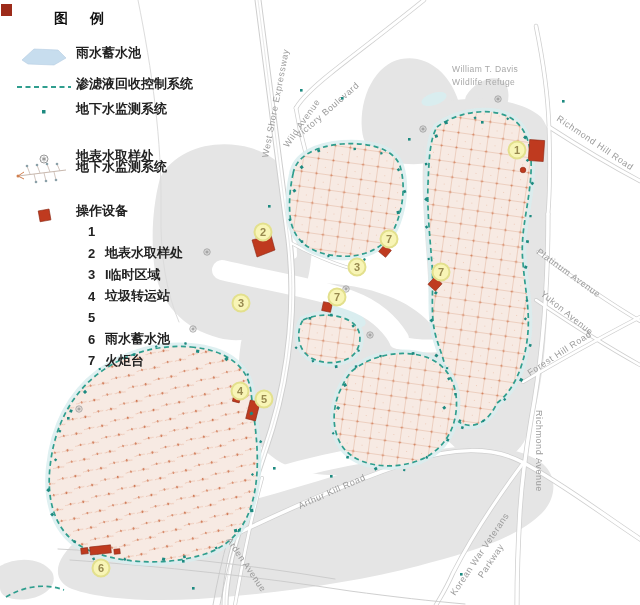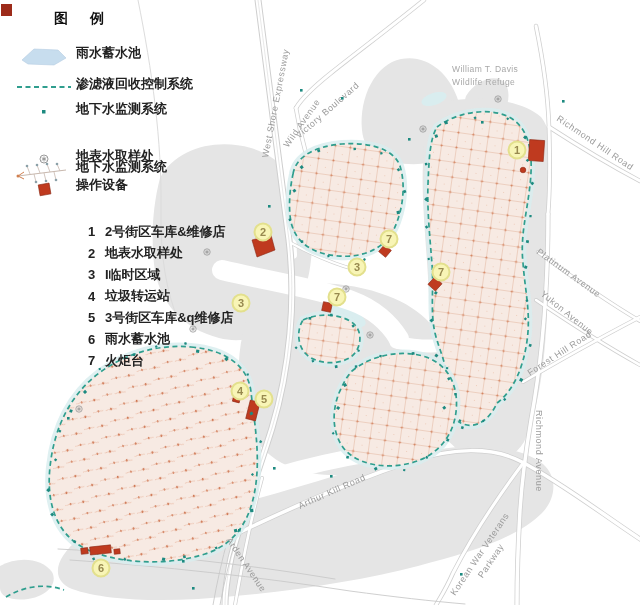--- a/index.html
+++ b/index.html
@@ -447,49 +447,47 @@
             <circle cx="22" cy="24" r="1.3"></circle>
             <circle cx="32" cy="23" r="1.3"></circle>
             <circle cx="42" cy="22" r="1.3"></circle>
           </g>
         <circle cx="4" cy="18" r="1.5" fill="#d08050"></circle>
       </svg>
     </span>
     <span class="lb">地下水监测系统</span>
   </div>
 
-  <div class="lrow" style="top:176px;height:28px">
+  <div class="lrow" style="top:202px;height:28px">
     <span class="ic">
       <svg width="60" height="26">
           <rect x="25" y="7" width="11" height="11" fill="#bf3a1f" stroke="#8a2713" stroke-width="0.6" transform="rotate(-10 30 12)"></rect>
         </svg>
     </span>
     <span class="lb">操作设备</span>
   </div>
 
   <div id="eqlist">
       <div class="erow">
         <span class="no">1</span>
-        <span>2号街区车库&amp;维修店</span>
       </div>
       <div class="erow">
         <span class="no">2</span>
         <span>地表水取样处</span>
       </div>
       <div class="erow">
         <span class="no">3</span>
         <span>I临时区域</span>
       </div>
       <div class="erow">
         <span class="no">4</span>
         <span>垃圾转运站</span>
       </div>
       <div class="erow">
         <span class="no">5</span>
-        <span>3号街区车库&amp;q维修店</span>
       </div>
       <div class="erow">
         <span class="no">6</span>
         <span>雨水蓄水池</span>
       </div>
       <div class="erow">
         <span class="no">7</span>
         <span>火炬台</span>
       </div>
     </div>

